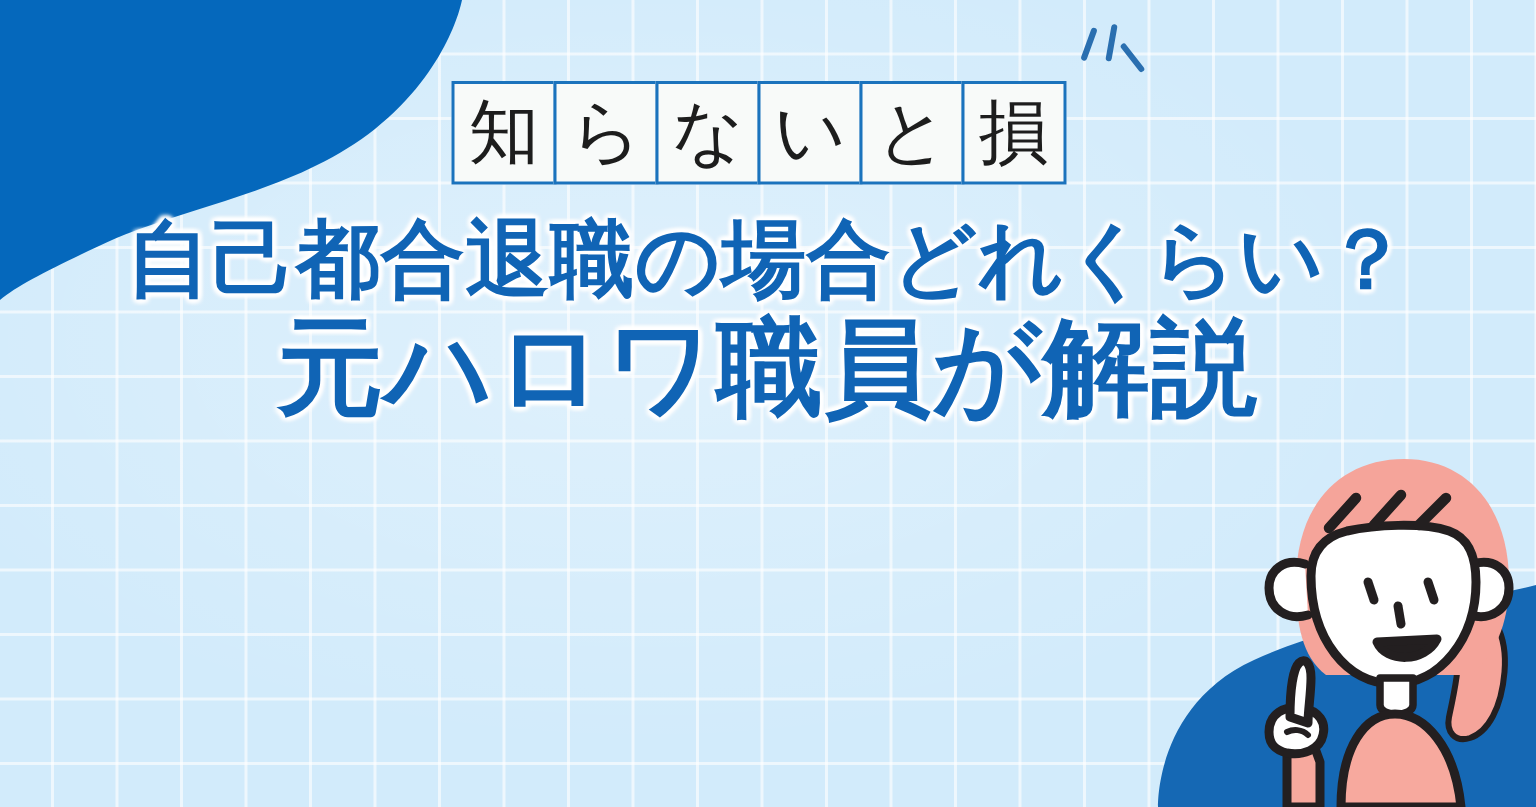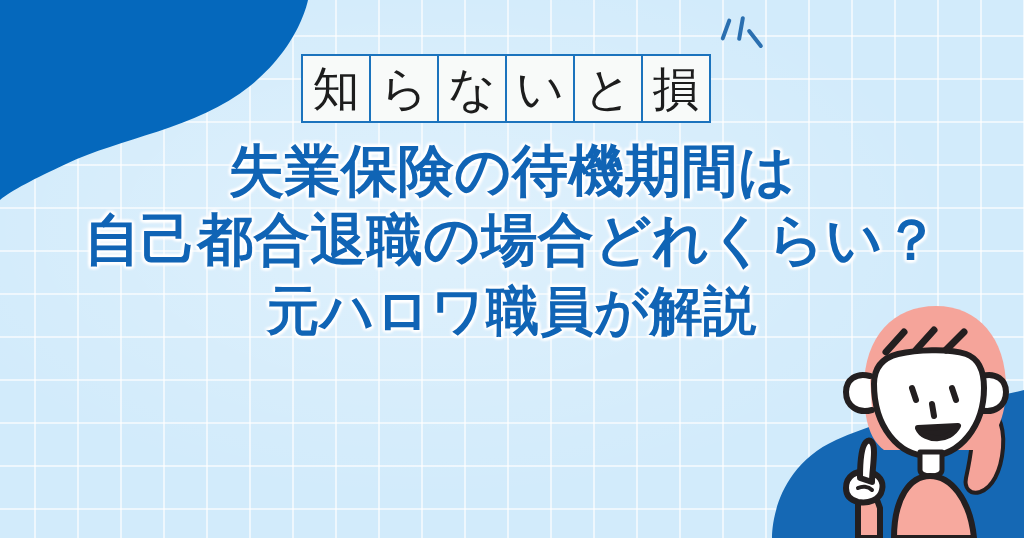--- a/index.html
+++ b/index.html
@@ -105,21 +105,21 @@
        0    2px 3px #ffffff,
        0   -2px 3px #ffffff,
        2px  2px 3px #ffffff,
       -2px -2px 3px #ffffff,
        2px -2px 3px #ffffff,
       -2px  2px 3px #ffffff;
   }
   .hl-line.l1 { font-size: 56px; line-height: 66px; }
   .hl-line.l2 { font-size: 56px; line-height: 72px; }
   .hl-line.l3 { font-size: 37px; line-height: 74px; letter-spacing: 0px; }
-  .hl-line.l4 { font-size: 53px; line-height: 70px; letter-spacing: 1px; text-align: center; }
+  .hl-line.l4 { font-size: 71px; line-height: 70px; letter-spacing: 1px; text-align: center; }
 
   
   .character {
     position: absolute;
     left: 824px;
     top: 292px;
     width: 200px;
     height: 246px;
   }
   .character svg { display: block; }
@@ -146,21 +146,20 @@
     <div class="kicker-box">損</div>
   </div>
 
   <div class="sparkles">
     <span class="spark s1"></span>
     <span class="spark s2"></span>
     <span class="spark s3"></span>
   </div>
 
   <div class="headline">
-    <div class="hl-line l1">失業保険の待機期間は</div>
     <div class="hl-line l2">自己都合退職の場合どれくらい？</div>
     <div class="hl-line l4">元ハロワ職員が解説</div>
   </div>
 
   <div class="character">
     <svg width="200" height="246" viewBox="0 0 200 246">
 
       <path d="M152,108 C172,112 181,132 179,156 C177,180 168,196 156,200 C146,203 140,196 142,186 C145,172 150,150 148,132 C147,120 146,112 152,108 Z" fill="#f5a49a" stroke="#231f20" stroke-width="4" stroke-linejoin="round"></path>
 
       <path d="M40,96 C40,44 70,14 112,14 C154,14 182,46 182,96 C182,124 172,146 156,158 L60,158 C44,146 40,124 40,96 Z" fill="#f5a49a" stroke="#231f20" stroke-width="0"></path>

